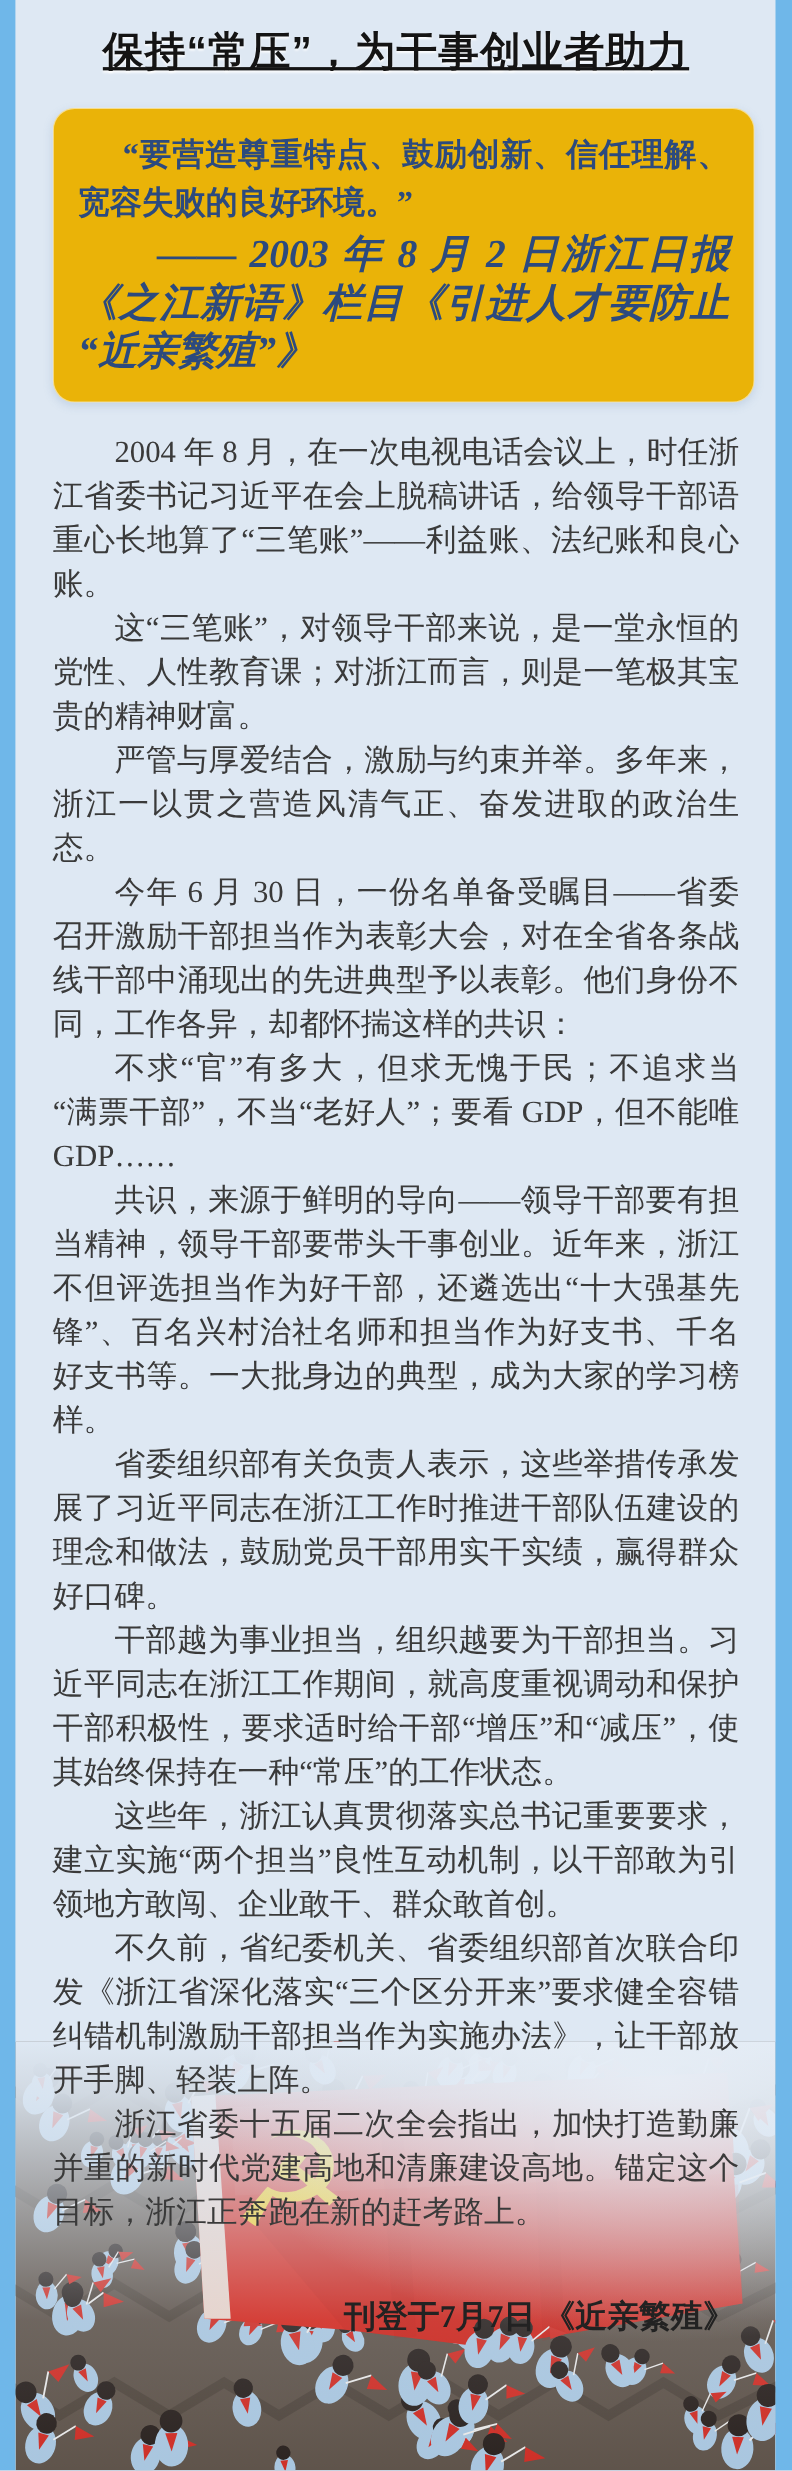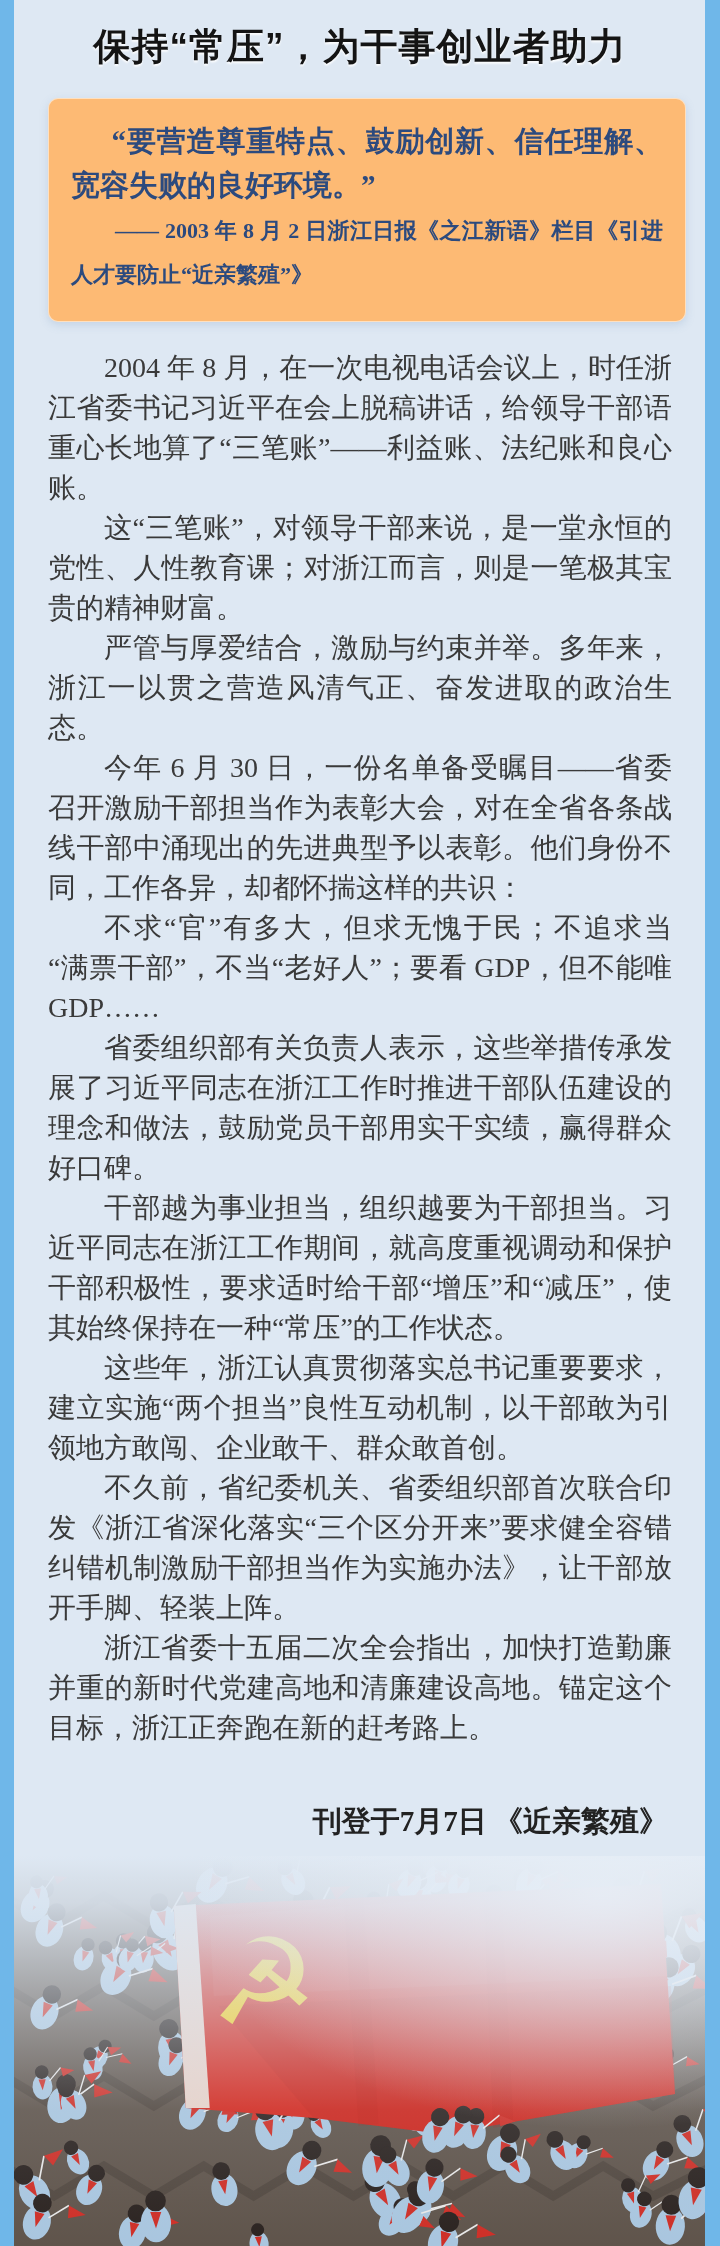--- a/index.html
+++ b/index.html
@@ -15,38 +15,39 @@
   .border-left{left:0;}
   .border-right{right:0;width:15px;}
   .content{position:relative;z-index:2;padding:0 48px;}
   .page-title{
     margin:0;padding:22px 0 0 0;
     text-align:center;
     font-family:"Liberation Sans","DejaVu Sans",sans-serif;
     font-size:37px;font-weight:700;color:#141414;
     letter-spacing:1px;
     text-shadow:0 2px 2px rgba(255,255,255,.9);
+    text-decoration:underline;
   }
   .quote-box{
     margin:26px auto 12px auto;
     width:592px;
-    background:#fdba74;
+    background:#eab308;
     border:1px solid rgba(255,255,255,.55);
-    border-radius:10px;
+    border-radius:20px;
     box-shadow:0 3px 8px rgba(120,150,190,.25);
     padding:20px 22px 24px 22px;
     color:#2C4A7E;
   }
   .quote-text{
     margin:0;font-size:29px;line-height:44px;font-weight:700;
     text-indent:1.4em;text-align:justify;
   }
   .quote-attribution{
-    margin:2px 0 0 0;font-size:22px;line-height:44px;font-weight:700;
-    text-indent:2em;text-align:justify;
+    margin:2px 0 0 0;font-size:36px;line-height:44px;font-weight:700;
+    text-indent:2em;text-align:justify;font-style:italic;
   }
   .article-body{
     margin-top:26px;
     color:#3A3A3A;
     font-size:28px;line-height:40px;
     text-align:justify;
   }
   .article-body p{margin:0;text-indent:2em;}
   .publication-note{
     margin:54px 4px 0 0;
@@ -73,20 +74,21 @@
       <p class="quote-text">“要营造尊重特点、鼓励创新、信任理解、宽容失败的良好环境。”</p>
       <p class="quote-attribution">—— 2003 年 8 月 2 日浙江日报《之江新语》栏目《引进人才要防止“近亲繁殖”》</p>
     </section>
 
     <section class="article-body">
       <p>2004 年 8 月，在一次电视电话会议上，时任浙江省委书记习近平在会上脱稿讲话，给领导干部语重心长地算了“三笔账”——利益账、法纪账和良心账。</p>
       <p>这“三笔账”，对领导干部来说，是一堂永恒的党性、人性教育课；对浙江而言，则是一笔极其宝贵的精神财富。</p>
       <p>严管与厚爱结合，激励与约束并举。多年来，浙江一以贯之营造风清气正、奋发进取的政治生态。</p>
       <p>今年 6 月 30 日，一份名单备受瞩目——省委召开激励干部担当作为表彰大会，对在全省各条战线干部中涌现出的先进典型予以表彰。他们身份不同，工作各异，却都怀揣这样的共识：</p>
       <p>不求“官”有多大，但求无愧于民；不追求当“满票干部”，不当“老好人”；要看 GDP，但不能唯 GDP……</p>
+      <p>共识，来源于鲜明的导向——领导干部要有担当精神，领导干部要带头干事创业。近年来，浙江不但评选担当作为好干部，还遴选出“十大强基先锋”、百名兴村治社名师和担当作为好支书、千名好支书等。一大批身边的典型，成为大家的学习榜样。</p>
       <p>省委组织部有关负责人表示，这些举措传承发展了习近平同志在浙江工作时推进干部队伍建设的理念和做法，鼓励党员干部用实干实绩，赢得群众好口碑。</p>
       <p>干部越为事业担当，组织越要为干部担当。习近平同志在浙江工作期间，就高度重视调动和保护干部积极性，要求适时给干部“增压”和“减压”，使其始终保持在一种“常压”的工作状态。</p>
       <p>这些年，浙江认真贯彻落实总书记重要要求，建立实施“两个担当”良性互动机制，以干部敢为引领地方敢闯、企业敢干、群众敢首创。</p>
       <p>不久前，省纪委机关、省委组织部首次联合印发《浙江省深化落实“三个区分开来”要求健全容错纠错机制激励干部担当作为实施办法》，让干部放开手脚、轻装上阵。</p>
       <p>浙江省委十五届二次全会指出，加快打造勤廉并重的新时代党建高地和清廉建设高地。锚定这个目标，浙江正奔跑在新的赶考路上。</p>
     </section>
 
     <div class="publication-note">刊登于7月7日 《近亲繁殖》</div>
   </div>
 

